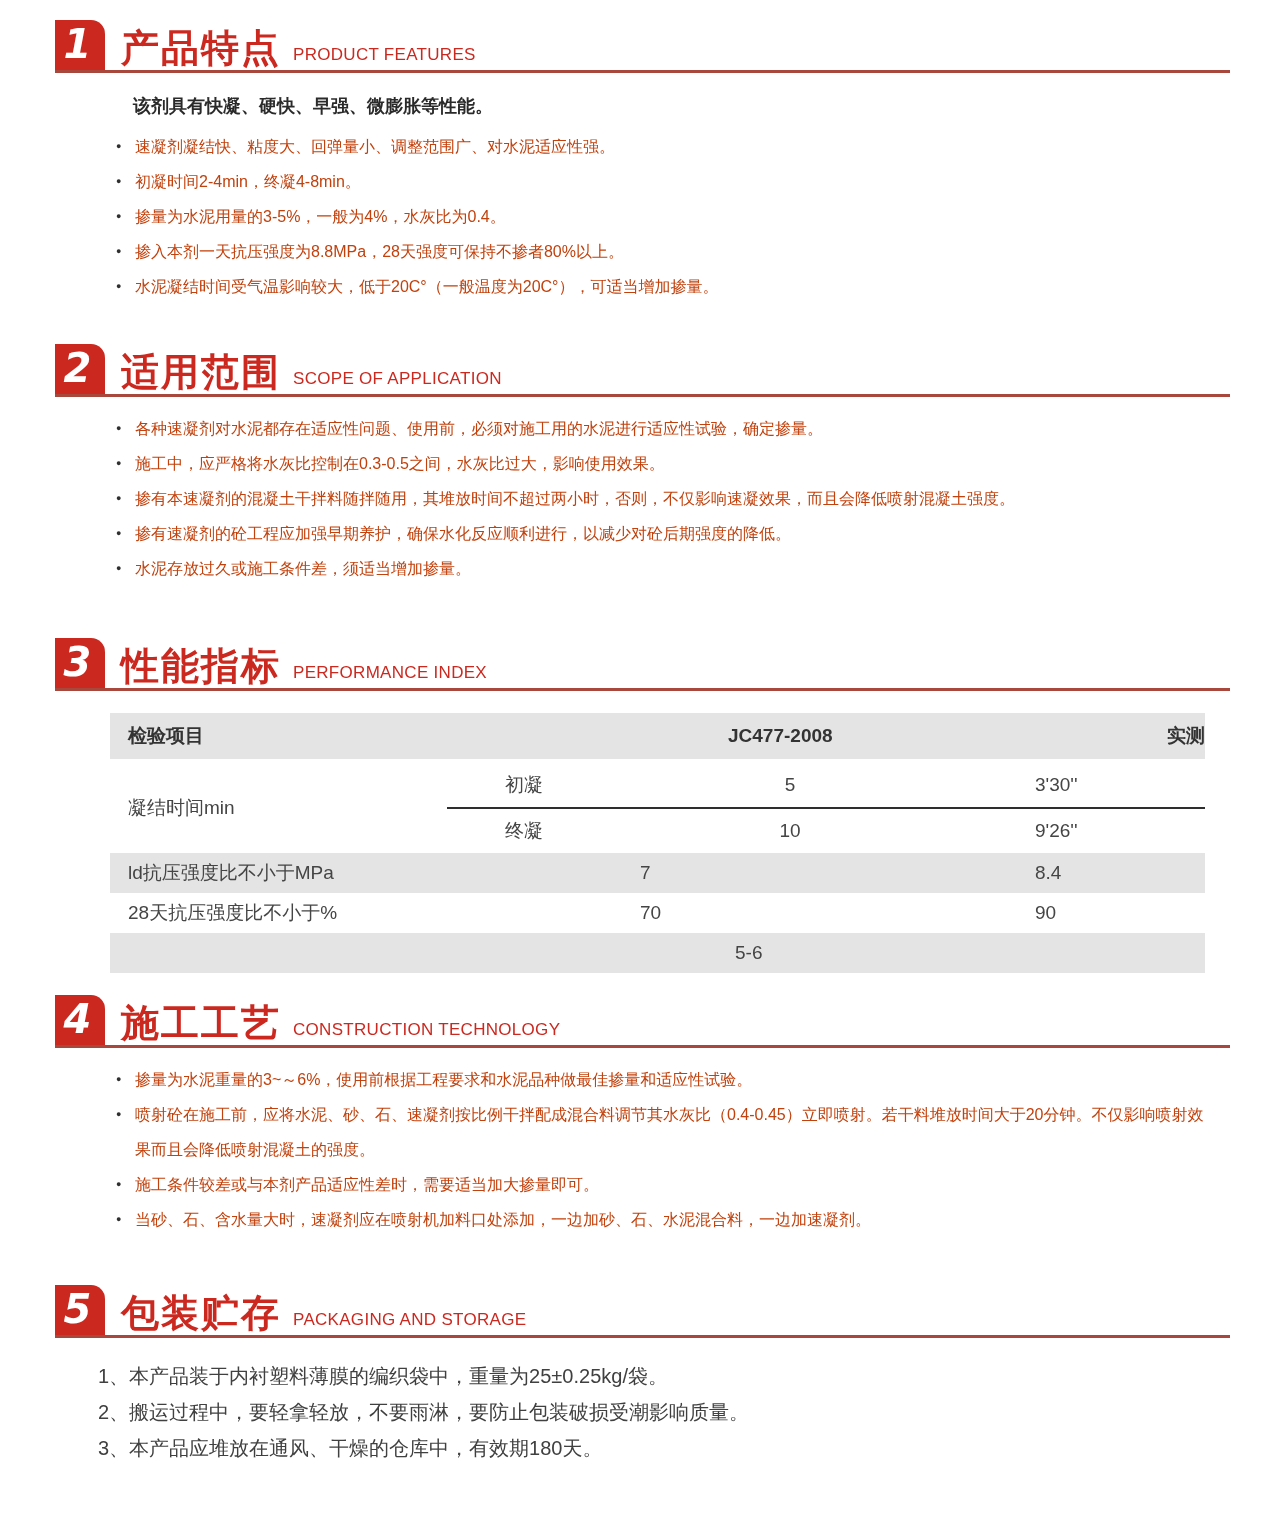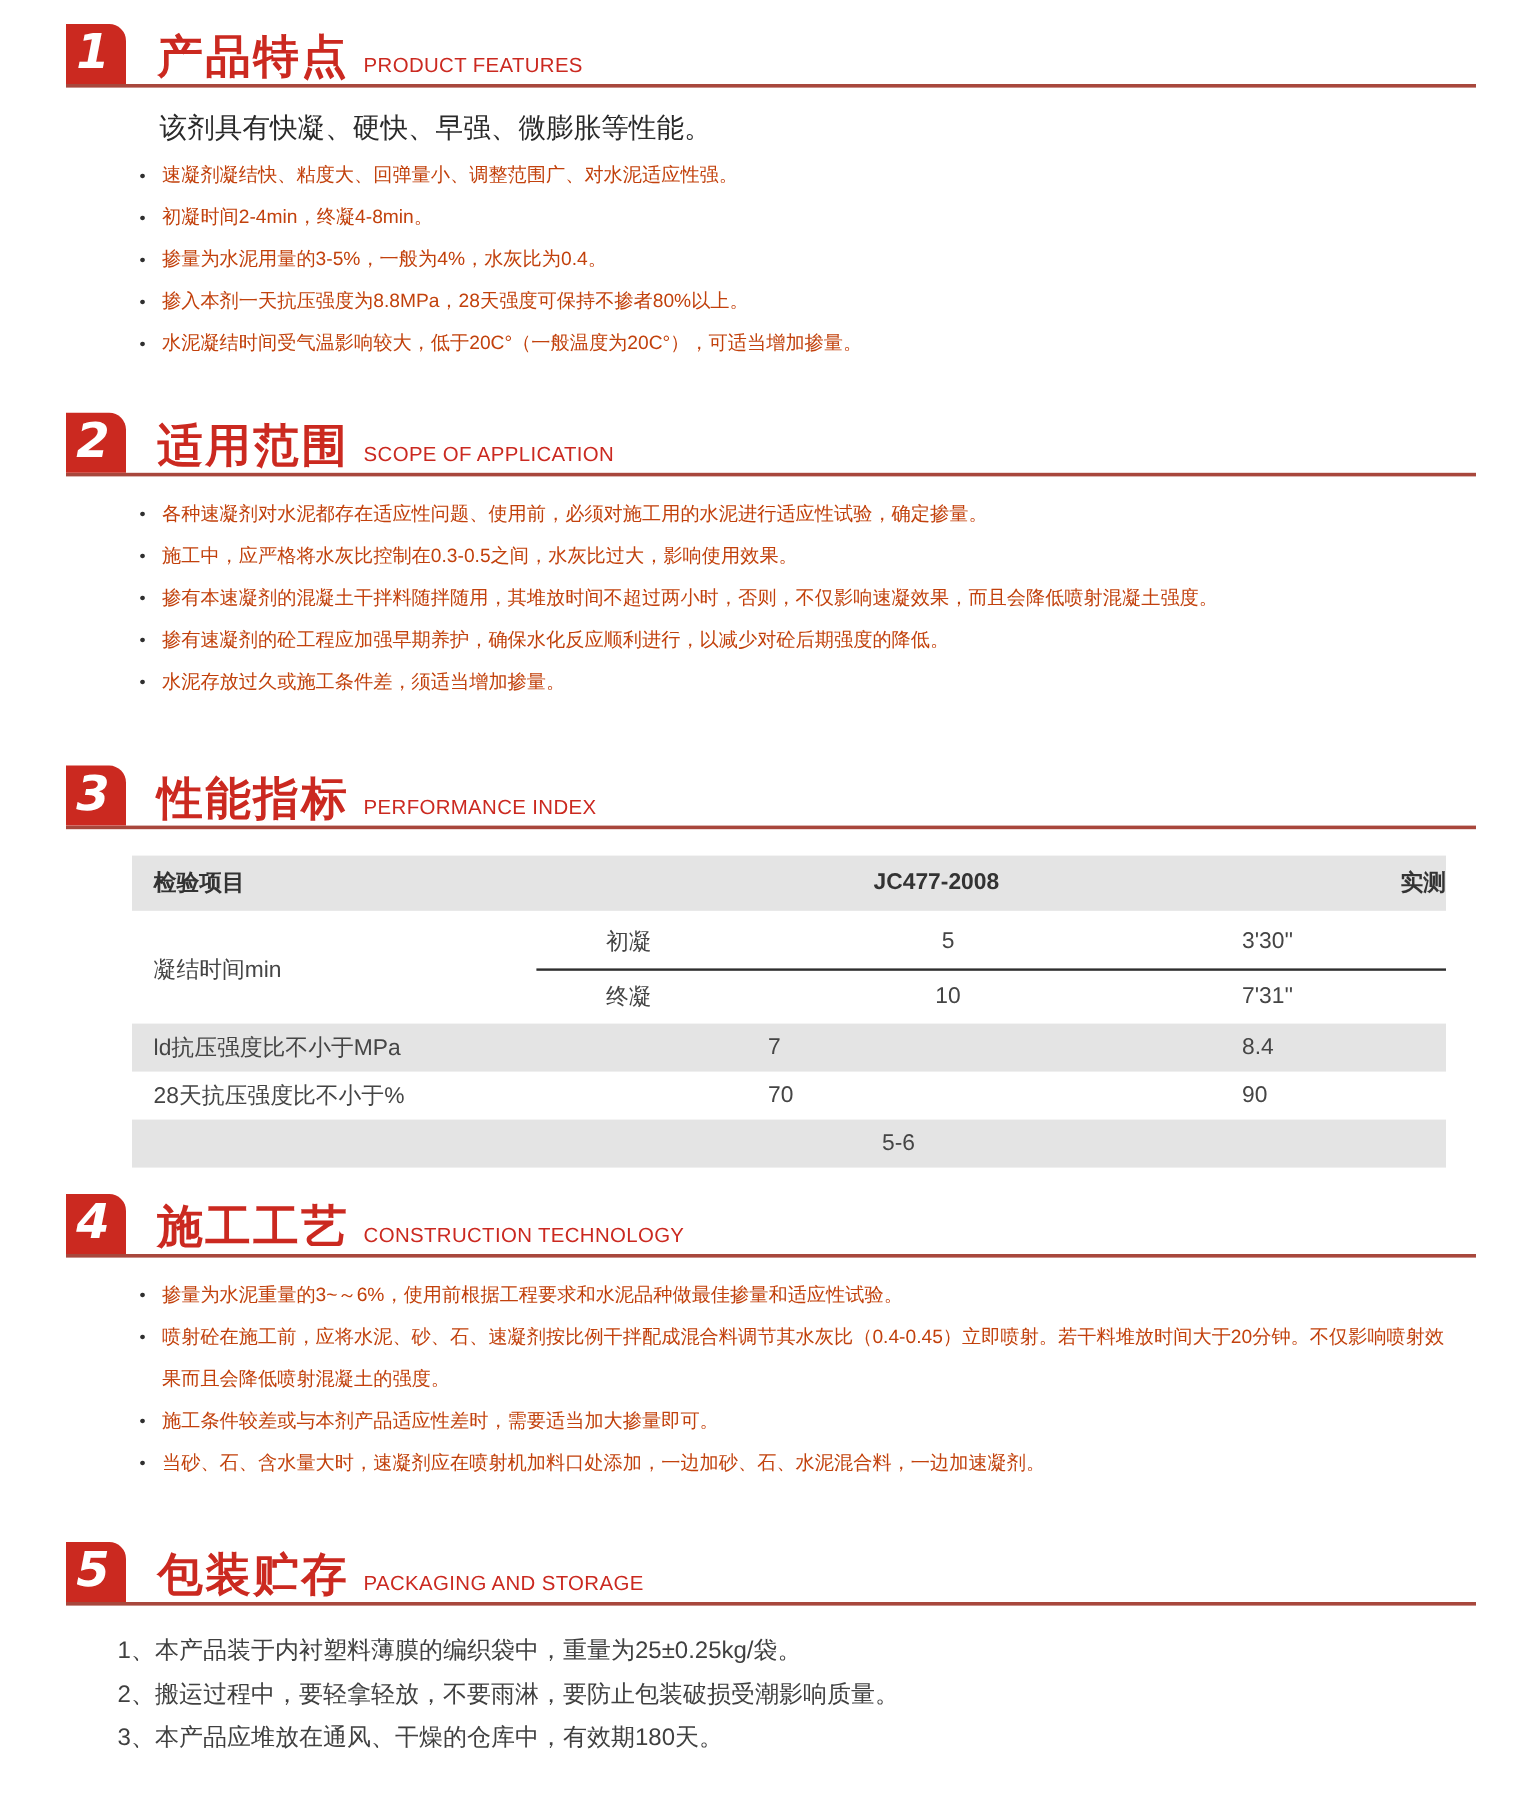--- a/index.html
+++ b/index.html
@@ -19,30 +19,30 @@
     width:50px; height:50px; flex:0 0 50px;
     background:var(--red,#cb2920);
     border-radius:0 14px 0 0;
     color:#ffffff; font-size:40px; font-weight:bold; font-style:italic;
     display:flex; align-items:center; justify-content:center;
     padding-right:5px; padding-bottom:3px;
     font-family:"DejaVu Sans","Liberation Sans",sans-serif;
   }
   .title-zh{
     color:var(--red,#cb2920); font-size:38px; font-weight:bold;
-    margin-left:26px; line-height:1; padding-bottom:3px; letter-spacing:2px;
+    margin-left:16px; line-height:1; padding-bottom:3px; letter-spacing:2px;
   }
   .title-en{
     color:var(--red,#cb2920); font-size:17px; font-weight:normal;
     margin-left:12px; padding-bottom:5px; letter-spacing:.3px;
   }
   
   .intro{
     margin:18px 60px 0 133px;
-    font-weight:normal; font-size:23px; color:#2a2a2a; line-height:30px;
+    font-weight:bold; font-size:18px; color:#2a2a2a; line-height:30px;
   }
   ul.bullets{ list-style:none; margin:8px 0 0 0; padding:0 70px 0 115px; }
   ul.bullets li{
     position:relative; padding-left:20px;
     font-size:16px; line-height:35px; color:#c2410c;
   }
   ul.bullets li::before{
     content:"●"; position:absolute; left:1px; top:0;
     font-size:9px; line-height:35px; color:#2f2f2f;
   }
@@ -130,21 +130,21 @@
       <div class="subwrap">
         <div class="subrow">
           <div class="c2s">初凝</div>
           <div class="c3s">5</div>
           <div class="c4s">3'30''</div>
         </div>
         <div class="subsep"></div>
         <div class="subrow">
           <div class="c2s">终凝</div>
           <div class="c3s">10</div>
-          <div class="c4s">7'31''</div>
+          <div class="c4s">9'26''</div>
         </div>
       </div>
     </div>
 
     <div class="trow data gray">
       <div class="c1">ld抗压强度比不小于MPa</div>
       <div class="c2"></div>
       <div class="c3">7</div>
       <div class="c4">8.4</div>
     </div>

